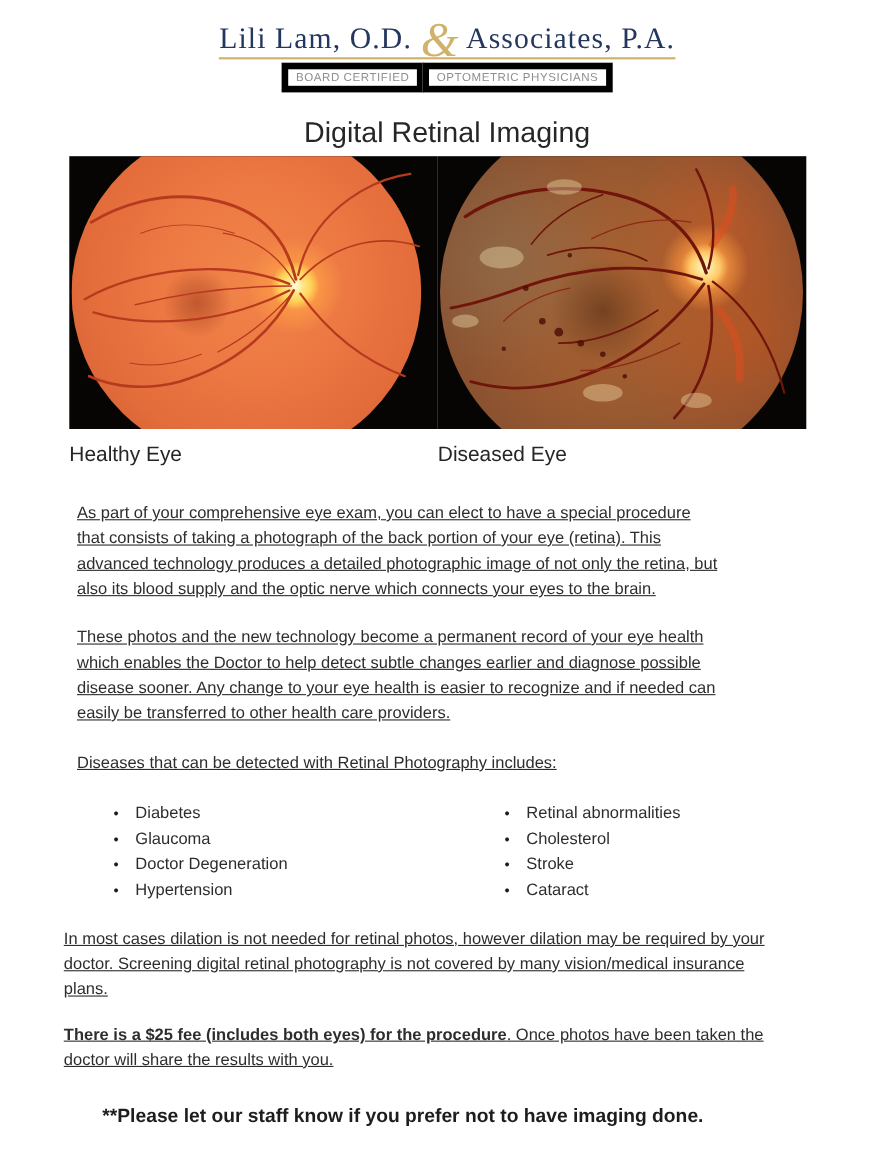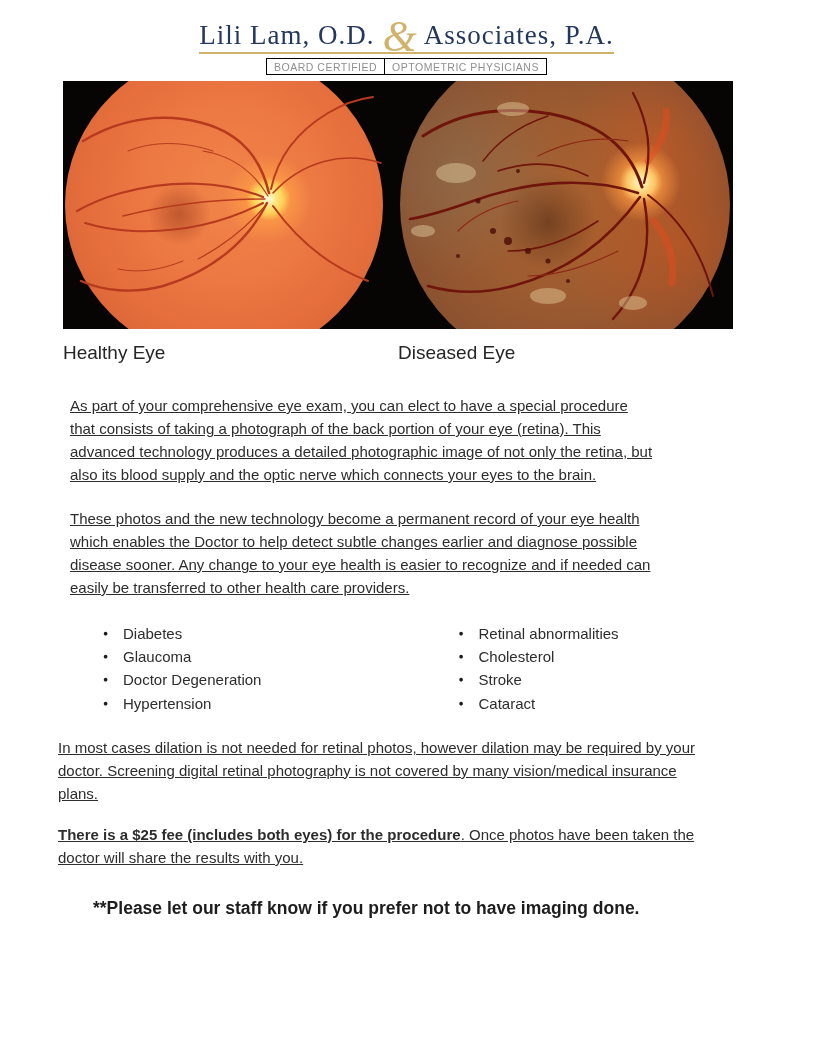--- a/index.html
+++ b/index.html
@@ -9,21 +9,21 @@
   
   .logo-wrap{padding-top:18px;text-align:center;}
   .logo-inner{display:inline-block;position:relative;}
   .logo-line{font-family:"Liberation Serif",serif;font-size:27px;color:var(--navy,#24375e);
              letter-spacing:1px;white-space:nowrap;line-height:34px;}
   .logo-amp{font-family:"Liberation Serif",serif;font-style:italic;font-weight:400;
             color:var(--gold,#d0b26a);font-size:44px;line-height:20px;display:inline-block;
             position:relative;top:7px;margin:0 6px 0 8px;}
   .logo-rule{height:2px;background:var(--gold,#d0b26a);margin-top:0px;}
   .tagline{margin-top:3px;white-space:nowrap;}
-  .tag-box{display:inline-block;border:1px solid #000000;color:#8f8f8f;font-size:10.5px;
+  .tag-box{display:inline-block;border:6px solid #000000;color:#8f8f8f;font-size:10.5px;
            letter-spacing:0.5px;padding:2px 7px 1px 7px;background:#fff;}
   .tag-box + .tag-box{margin-left:-1px;}
 
   
   h1.doc-title{margin:21px 0 0 0;text-align:center;font-weight:400;font-size:26px;color:#262626;}
 
   
   .photos{margin:6px 0 0 63px;width:670px;height:248px;display:flex;}
   .fundus{position:relative;width:335px;height:248px;background:#070503;overflow:hidden;}
   .globe{position:absolute;border-radius:50%;}
@@ -73,20 +73,21 @@
       <div class="logo-line">
         <span>Lili Lam, O.D.</span><span class="logo-amp">&amp;</span><span>Associates, P.A.</span>
       </div>
       <div class="logo-rule"></div>
       <div class="tagline">
         <span class="tag-box">BOARD CERTIFIED</span><span class="tag-box">OPTOMETRIC PHYSICIANS</span>
       </div>
     </div>
   </div>
 
+  <h1 class="doc-title">Digital Retinal Imaging</h1>
 
   <div class="photos">
     <div class="fundus healthy">
       <div class="globe"></div>
       <svg width="335" height="248" viewBox="0 0 335 248">
         <g fill="none" stroke="#b73a1f" stroke-linecap="round">
           <path stroke-width="2.6" d="M206,112 C196,70 170,45 120,38 C80,33 45,45 20,60"></path>
           <path stroke-width="2.4" d="M204,122 C185,160 150,190 100,205 C70,213 40,210 18,200"></path>
           <path stroke-width="2.2" d="M200,116 C160,100 110,98 58,112 C40,117 28,122 14,130"></path>
           <path stroke-width="2" d="M200,122 C165,140 120,152 70,150 C50,149 35,146 22,142"></path>
@@ -157,20 +158,21 @@
     <div>also its blood supply and the optic nerve which connects your eyes to the brain.</div>
   </div>
 
   <div class="para p2">
     <div>These photos and the new technology become a permanent record of your eye health</div>
     <div>which enables the Doctor to help detect subtle changes earlier and diagnose possible</div>
     <div>disease sooner. Any change to your eye health is easier to recognize and if needed can</div>
     <div>easily be transferred to other health care providers.</div>
   </div>
 
+  <div class="para p-intro">Diseases that can be detected with Retinal Photography includes:</div>
 
   <div class="disease-cols">
     <ul class="dcol">
       <li>Diabetes</li>
       <li>Glaucoma</li>
       <li>Doctor Degeneration</li>
       <li>Hypertension</li>
     </ul>
     <ul class="dcol">
       <li>Retinal abnormalities</li>

